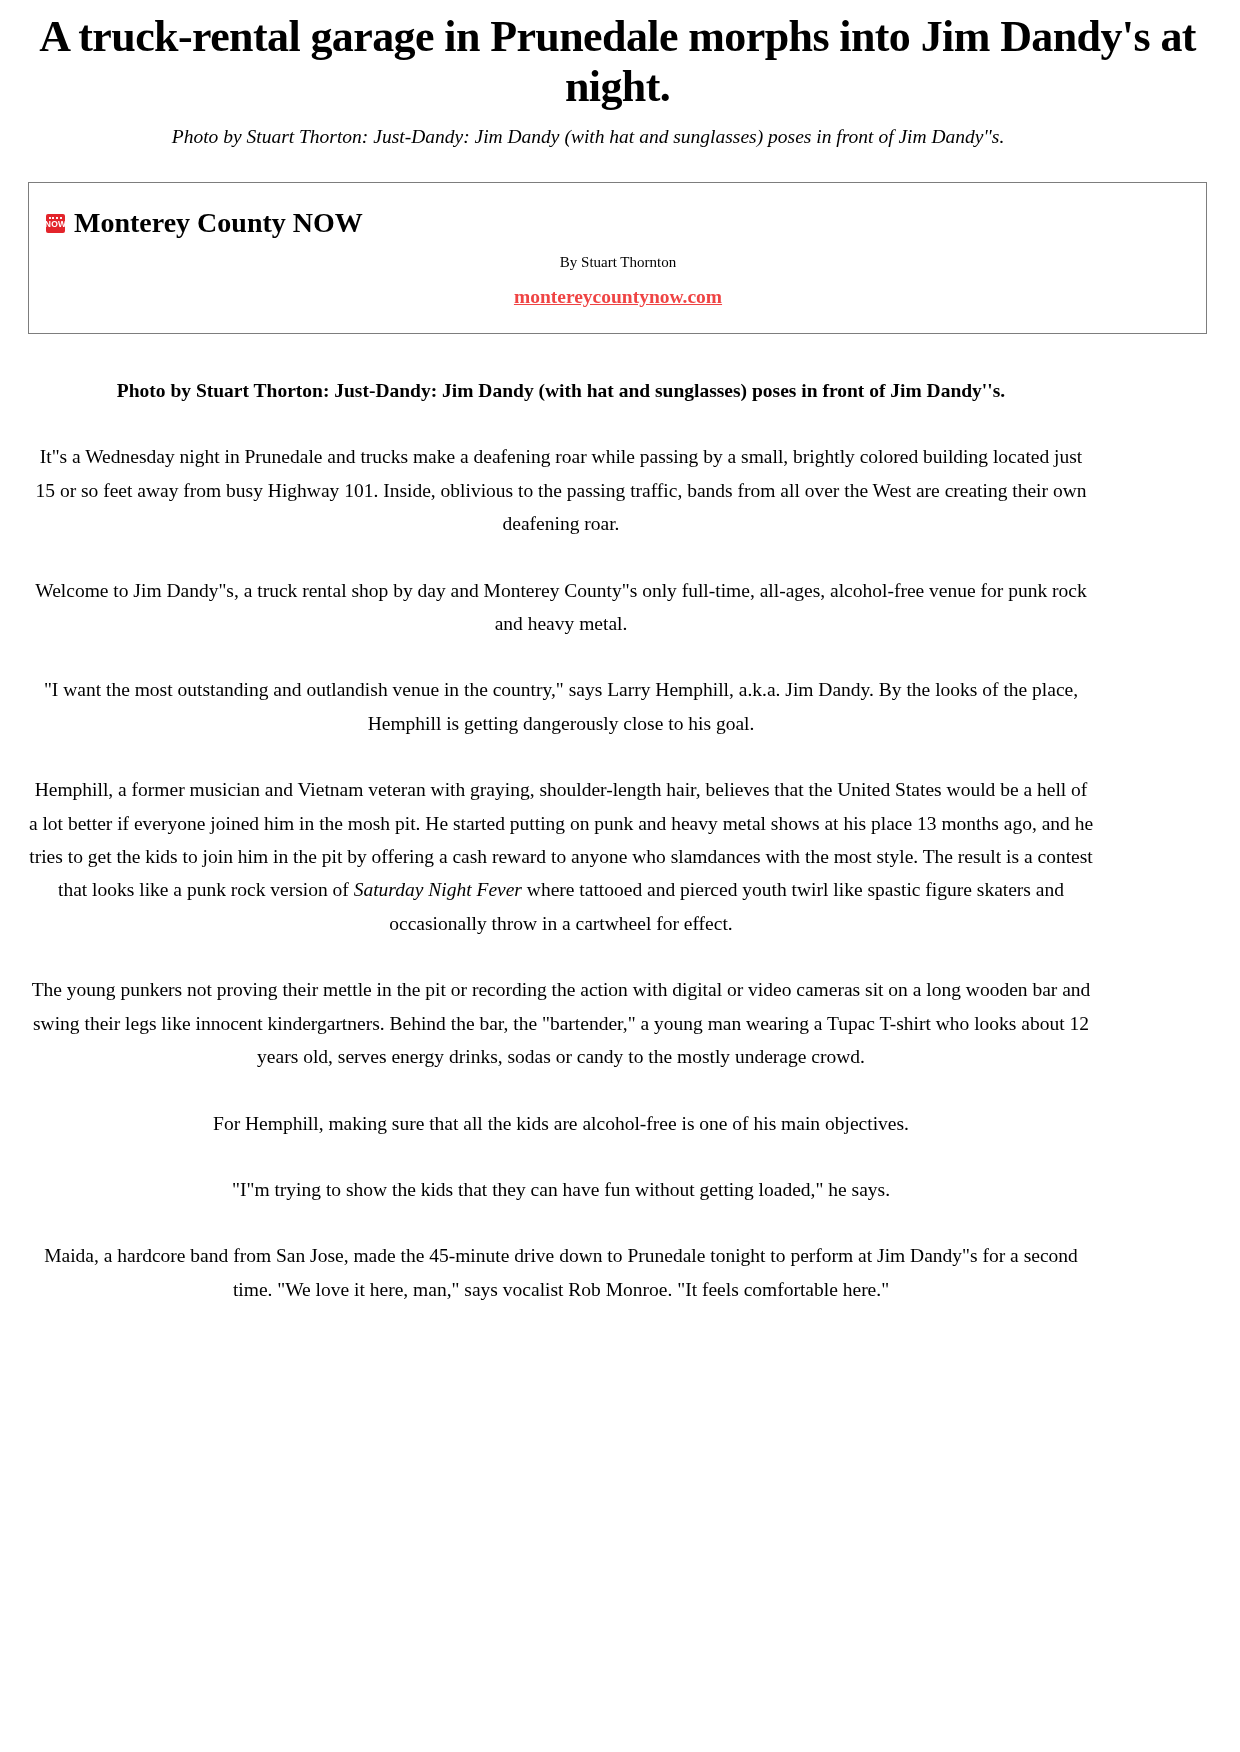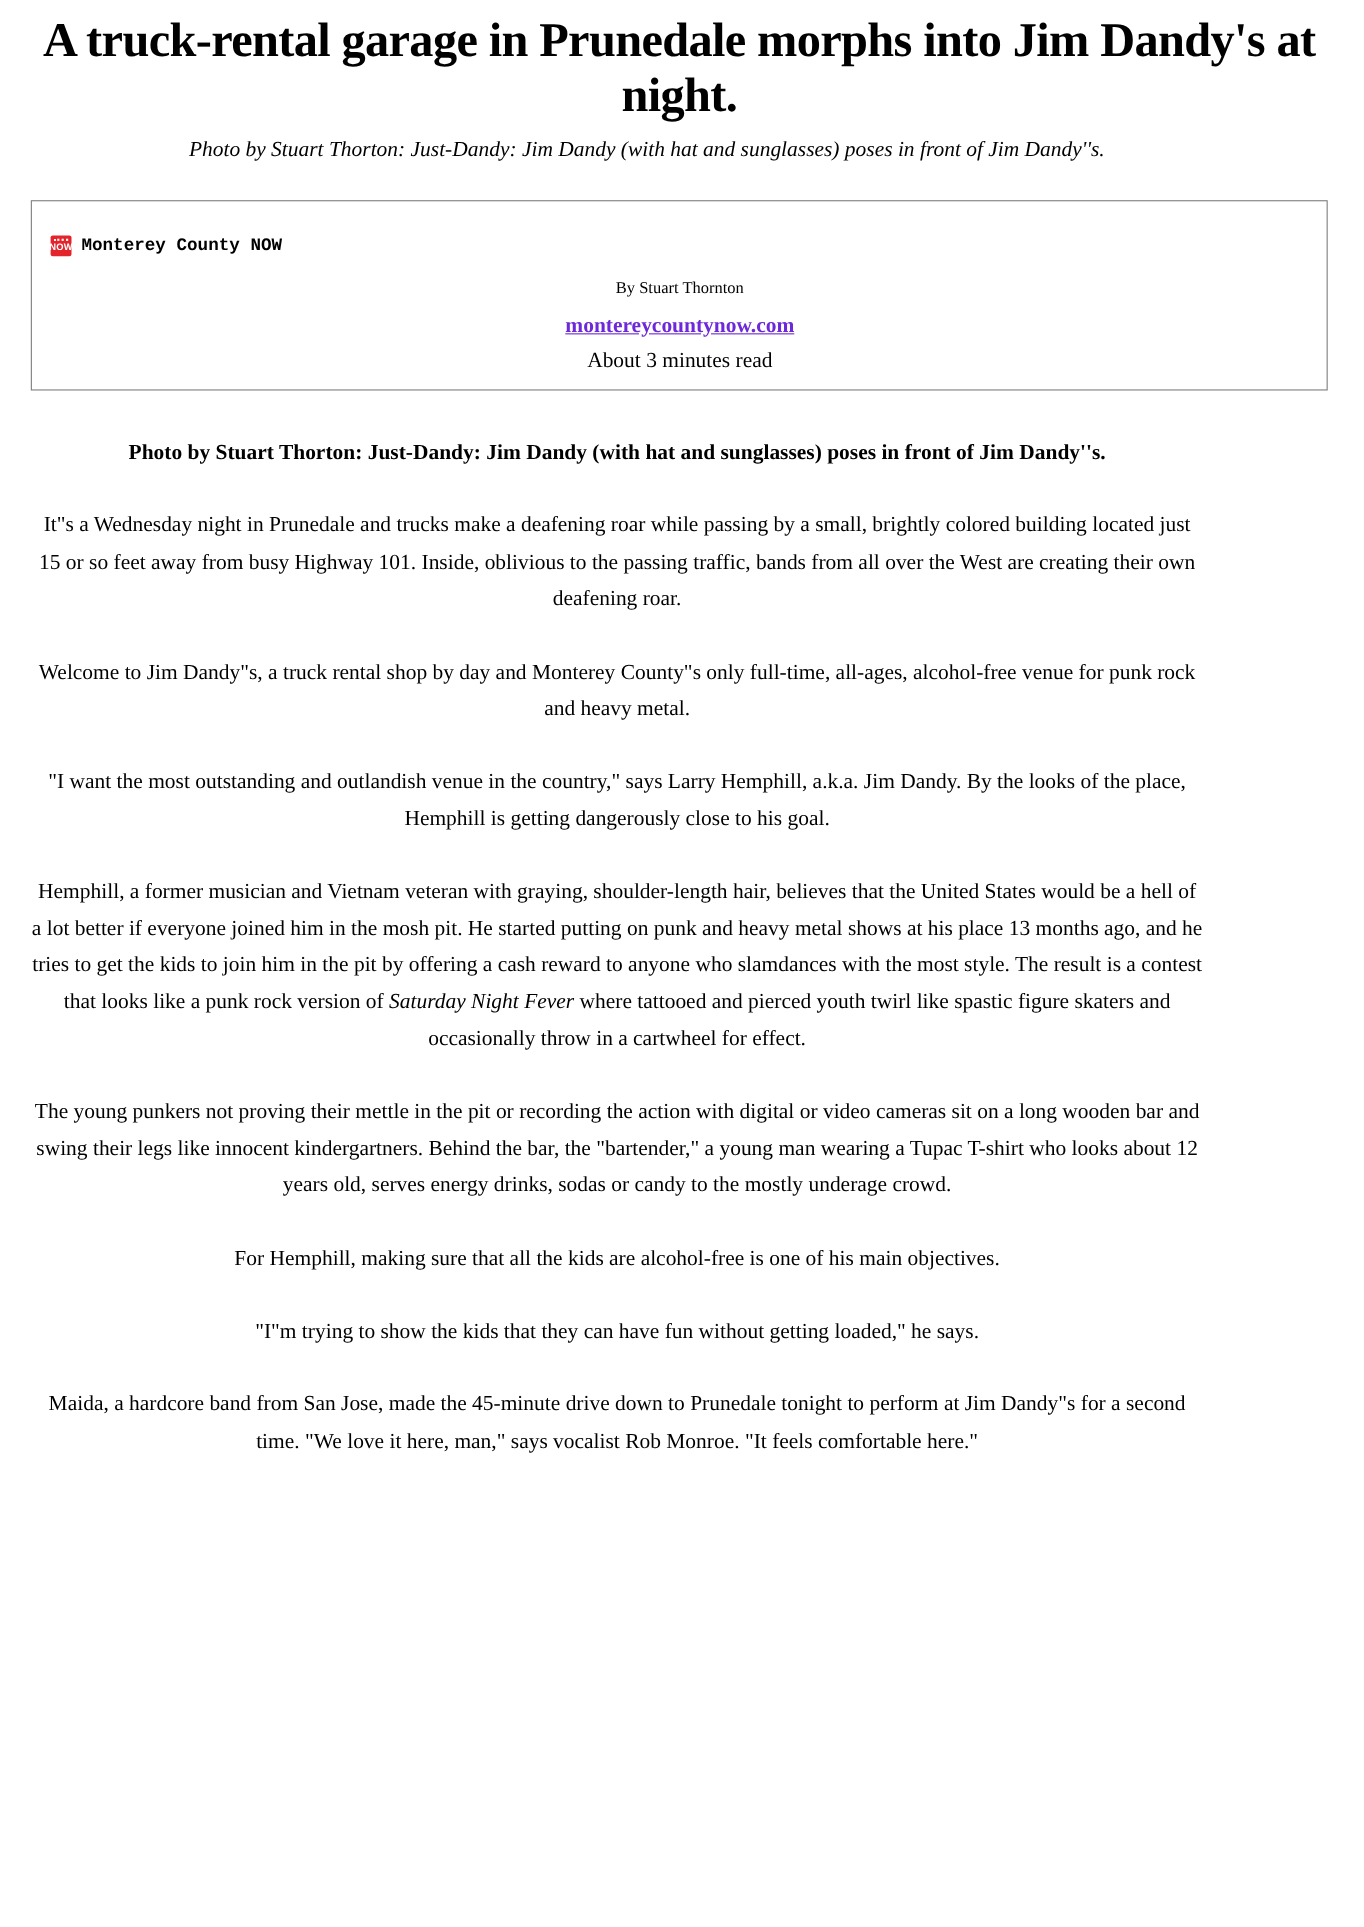--- a/index.html
+++ b/index.html
@@ -68,36 +68,35 @@
   }
   .now-badge .badge-now {
     font-family: "Liberation Sans", sans-serif;
     font-weight: bold;
     font-size: 8.5px;
     line-height: 9px;
     color: #ffffff;
     letter-spacing: 0.2px;
   }
   .brand-name {
-    font-size: 16px;
+    font-size: 28px;
     font-weight: bold;
     line-height: 22px;
-    font-family: Liberation Mono, monospace;
   }
   .byline {
     font-size: 15px;
     line-height: 21px;
     margin: 0 0 13px 0;
   }
   .source-link {
     display: inline-block;
     font-size: 19.5px;
     line-height: 21px;
     font-weight: bold;
-    color: #6d28d9;
+    color: #ef4444;
     text-decoration: underline;
     margin: 0 0 11px 0;
   }
   .read-time {
     font-size: 19.5px;
     line-height: 21px;
   }
 
   
   .lead {
@@ -128,21 +127,20 @@
   <div class="source-card">
     <div class="brand-row">
       <span class="now-badge">
         <span class="badge-dots"></span>
         <span class="badge-now">NOW</span>
       </span>
       <span class="brand-name">Monterey County NOW</span>
     </div>
     <div class="byline">By Stuart Thornton</div>
     <a href="#" class="source-link">montereycountynow.com</a>
-    <div class="read-time">About 3 minutes read</div>
   </div>
 
   <p class="lead">Photo by Stuart Thorton: Just-Dandy: Jim Dandy (with hat and sunglasses) poses in front of Jim Dandy''s.</p>
 
   <p class="body-p">It"s a Wednesday night in Prunedale and trucks make a deafening roar while passing by a small, brightly colored building located just 15 or so feet away from busy Highway 101. Inside, oblivious to the passing traffic, bands from all over the West are creating their own deafening roar.</p>
 
   <p class="body-p">Welcome to Jim Dandy"s, a truck rental shop by day and Monterey County"s only full-time, all-ages, alcohol-free venue for punk rock and heavy metal.</p>
 
   <p class="body-p">"I want the most outstanding and outlandish venue in the country," says Larry Hemphill, a.k.a. Jim Dandy. By the looks of the place, Hemphill is getting dangerously close to his goal.</p>
 

